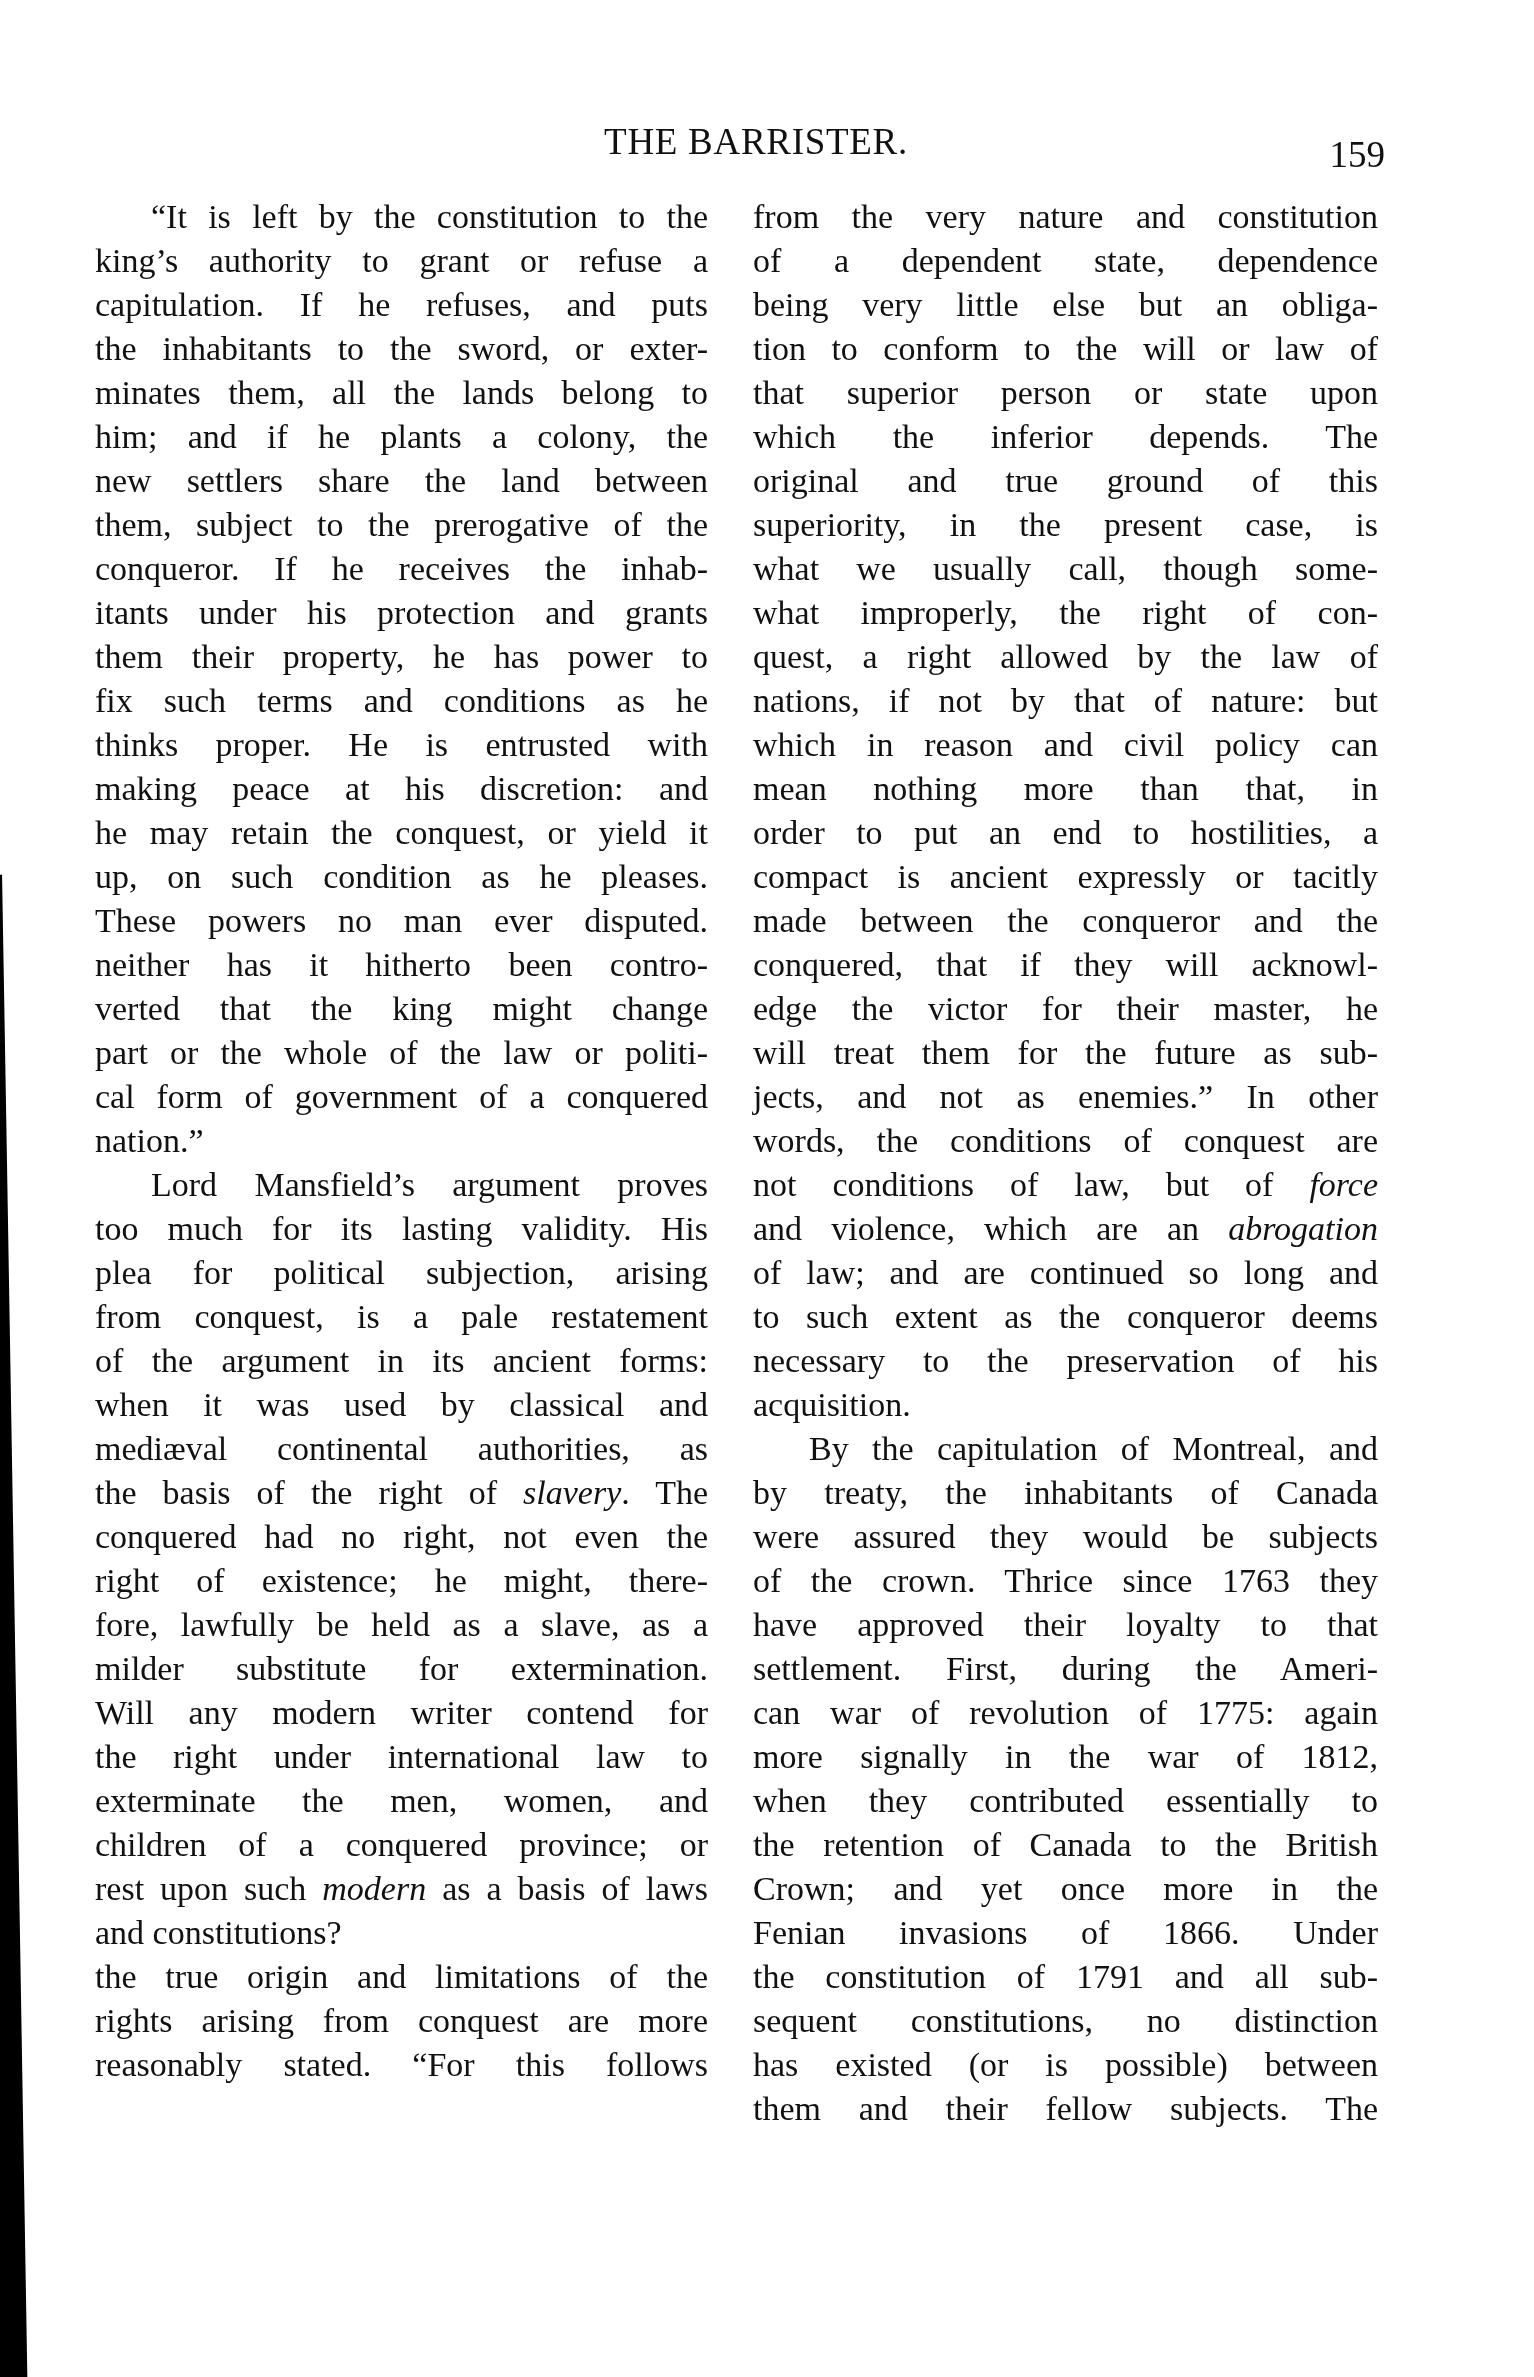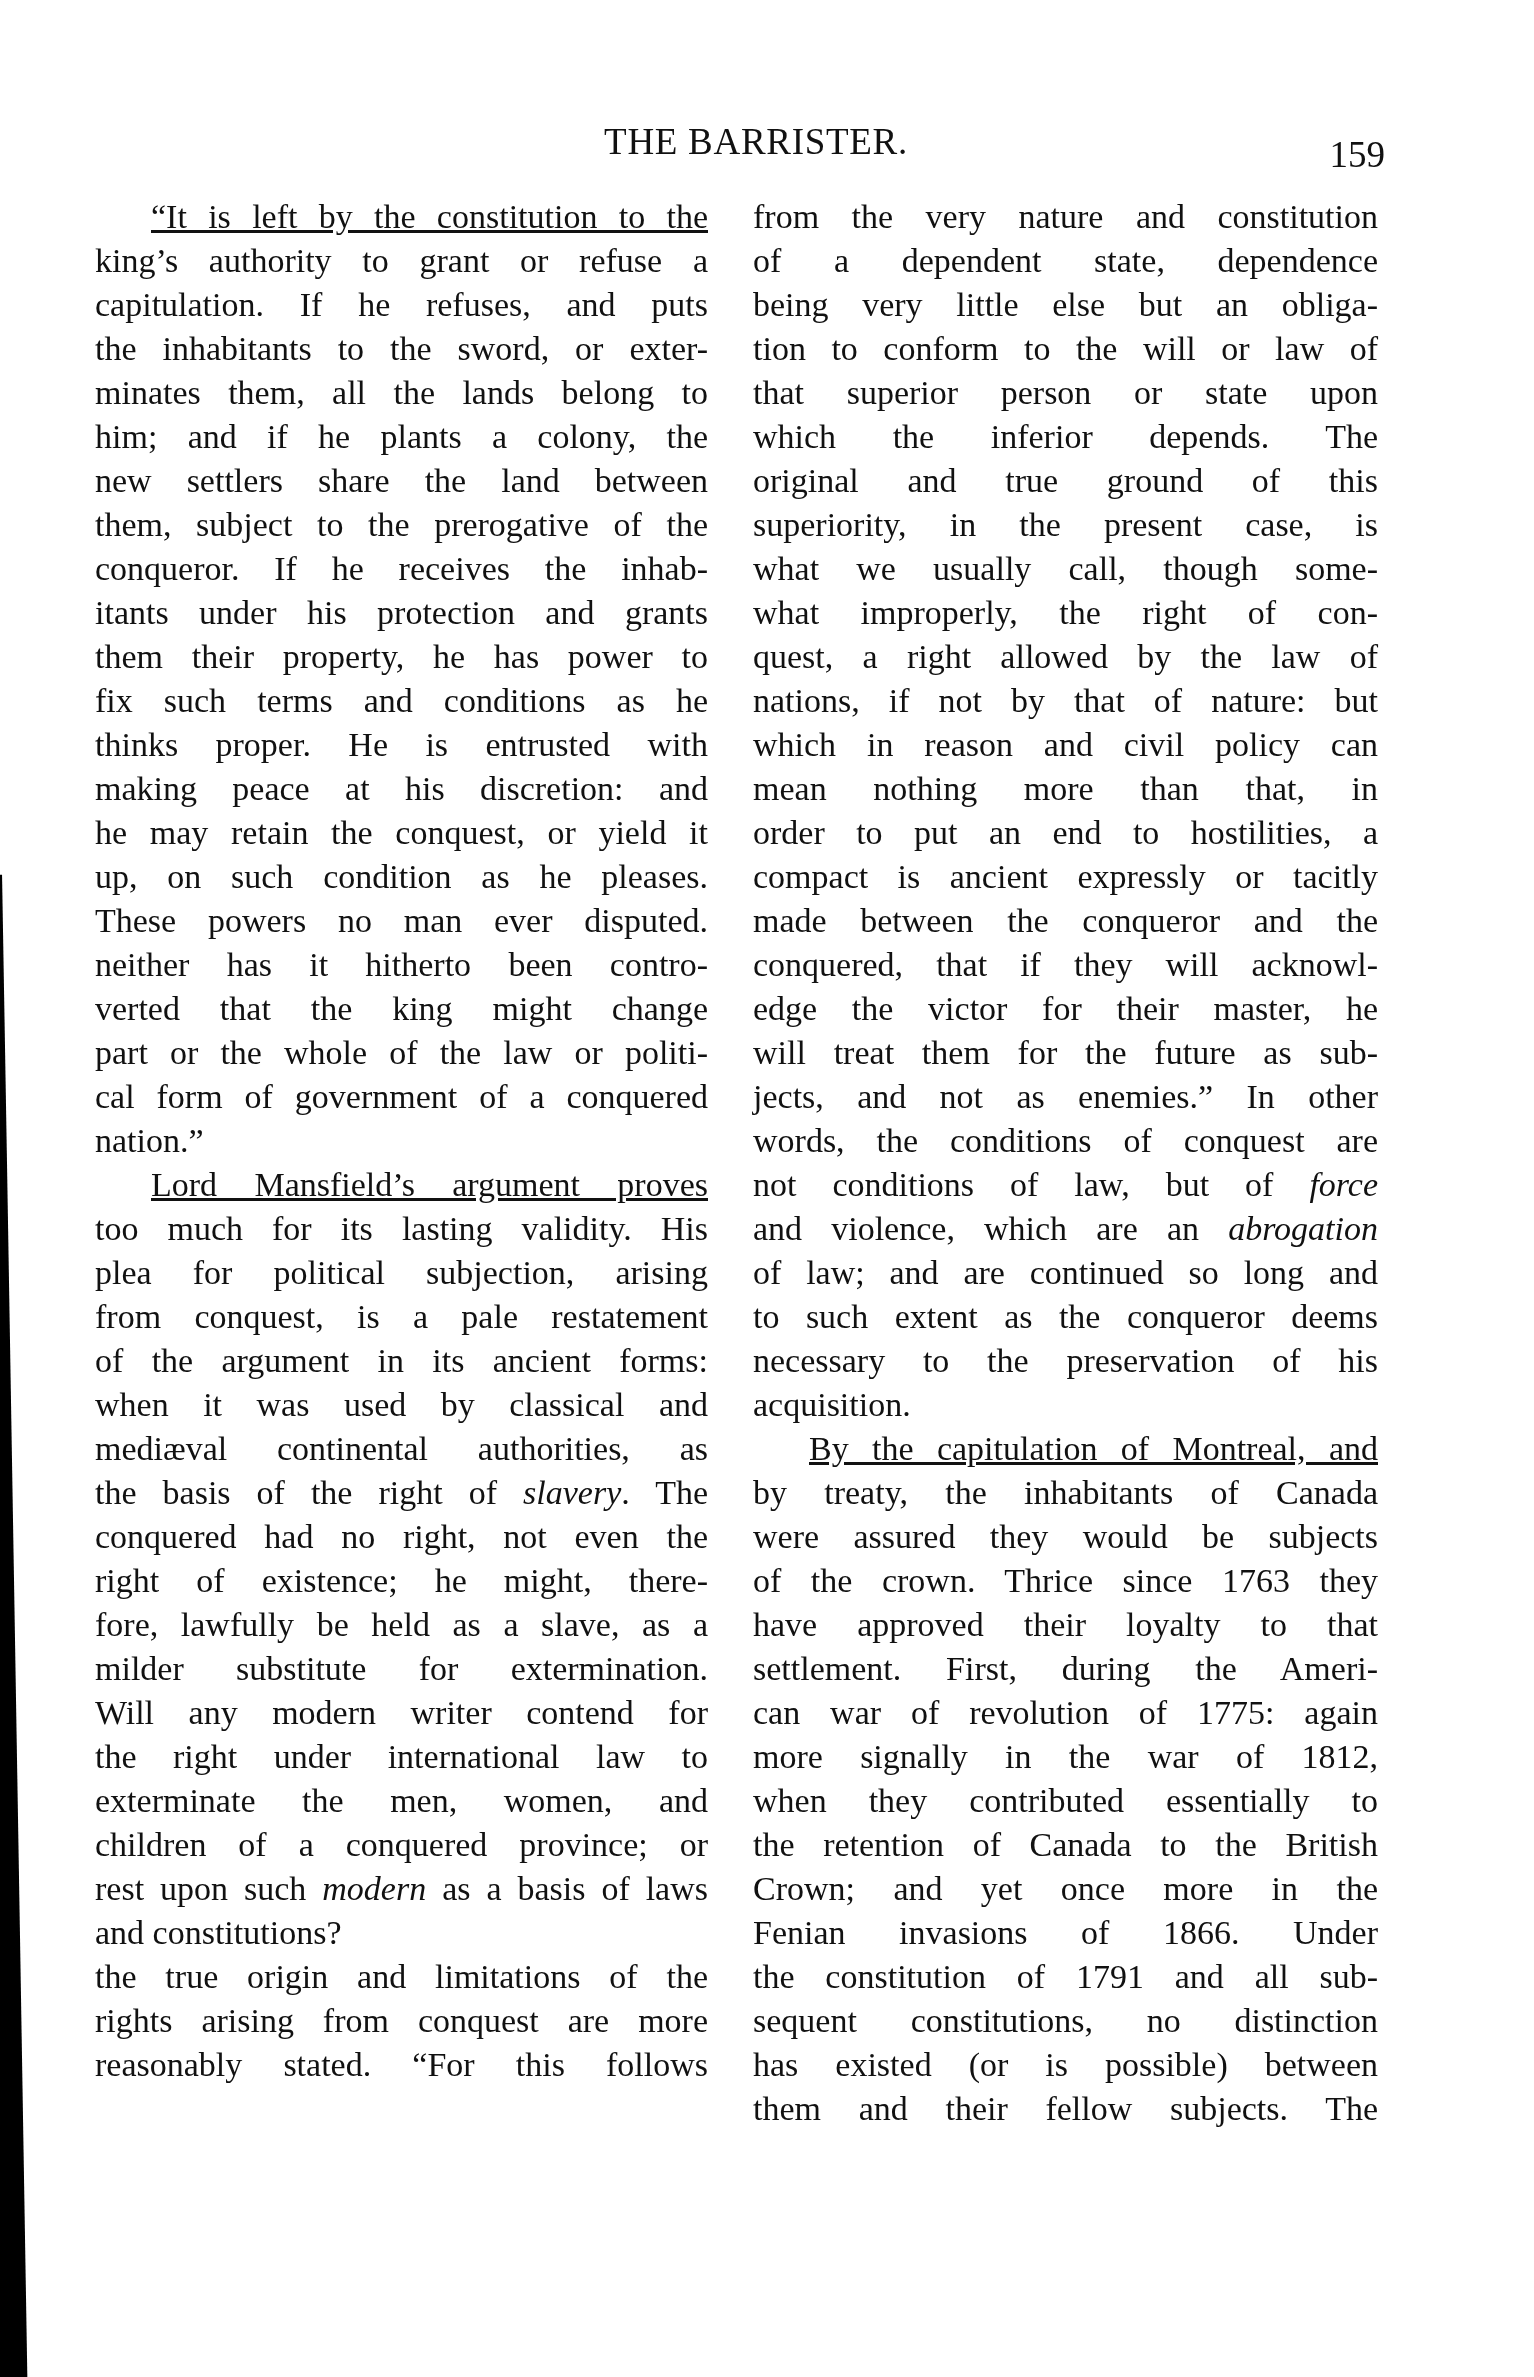--- a/index.html
+++ b/index.html
@@ -25,21 +25,21 @@
   .column {
     position: absolute; top: 195px;
   }
   .column.left  { left: 95px; width: 613px; }
   .column.right { left: 753px; width: 625px; }
   .line {
     display: block; height: 44px; line-height: 44px;
     font-size: 34px; white-space: nowrap; overflow: visible;
     text-align: justify; text-align-last: justify;
   }
-  .line.indent { padding-left: 56px; text-decoration: underline; }
+  .line.indent { padding-left: 56px; }
   .line.last   { text-align-last: left; }
   .line em { font-style: italic; margin-top: 38px; }
 </style>
 </head>
 <body>
 
 <svg class="scan-shadow" viewBox="0 0 60 3505" preserveAspectRatio="none">
   <polygon points="0,1290 3,1290 10,1700 20,2300 30,2900 40,3505 0,3505" fill="#000000"></polygon>
 </svg>
 

